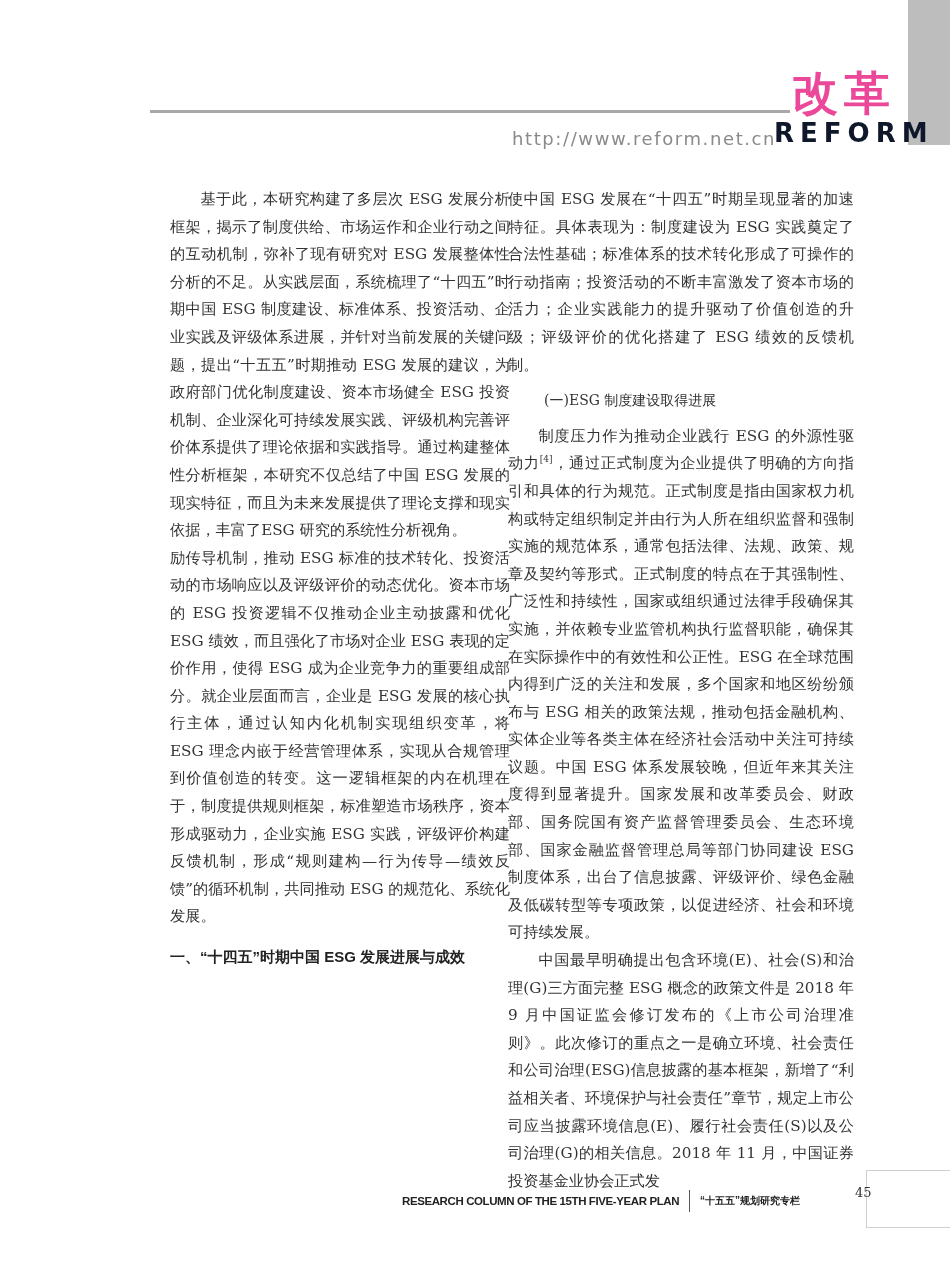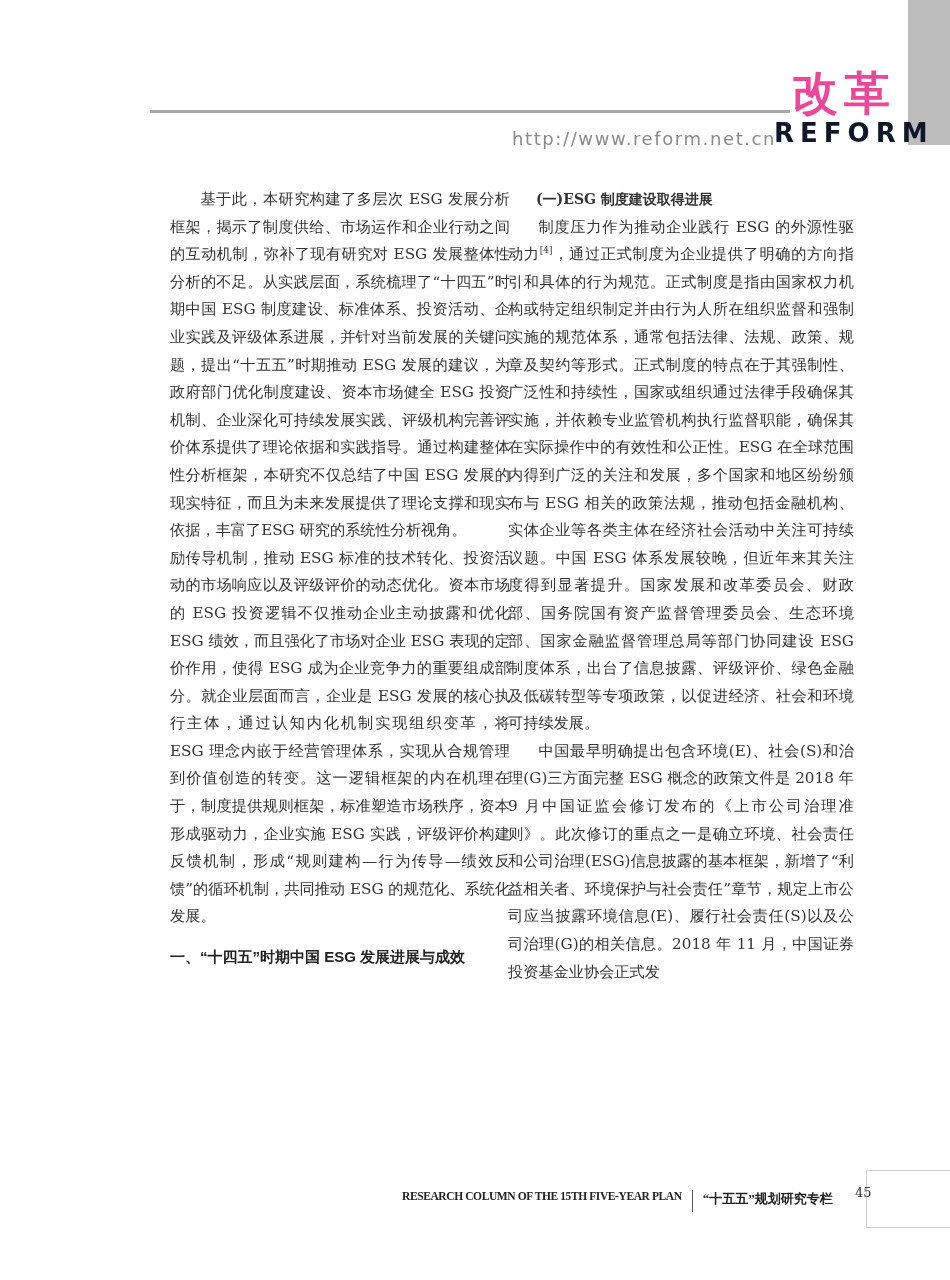--- a/index.html
+++ b/index.html
@@ -37,30 +37,30 @@
   }
   .col-left { left: 170px; }
   .col-right { left: 508px; width: 346px; }
   .para { margin: 0; }
   .indent { text-indent: 2em; }
   .heading-1 {
     font-family: Liberation Sans, sans-serif; font-weight: bold; font-size: 15px;
     margin: 12px 0 12px 0; color: #222;
   }
   .heading-2 {
-    text-indent: 2em; font-size: 14px; font-weight: bold; color: #333; margin: 0;
+    text-indent: 2em; font-size: 14px; font-weight: normal; color: #333; margin: 8px;
   }
   sup { font-size: 9px; line-height: 0; }
   .footer {
-    position: absolute; left: 402px; top: 1190px; display: flex; align-items: flex-start;
-    font-family: Liberation Serif, serif;
+    position: absolute; left: 402px; top: 1190px; display: flex; align-items: center;
+    font-family: Liberation Sans, sans-serif;
   }
   .footer-en { font-size: 11.5px; font-weight: bold; color: #222; letter-spacing: -0.4px; }
   .footer-sep { width: 1px; height: 22px; background: #555; margin: 0 10px; }
-  .footer-cn { font-size: 13px; font-weight: bold; color: #222; }
+  .footer-cn { font-size: 10px; font-weight: bold; color: #222; }
   .page-num {
     position: absolute; left: 855px; top: 1185px; font-size: 13px; color: #333;
     font-family: "DejaVu Serif", serif;
   }
   .page-box {
     position: absolute; left: 866px; top: 1170px; width: 84px; height: 56px;
     border-left: 1px solid #cfcfcf; border-top: 1px solid #cfcfcf; border-bottom: 1px solid #cfcfcf;
   }
 </style>
 </head>
@@ -73,20 +73,21 @@
 <div class="header-cn">改革</div>
 <div class="header-en">REFORM</div>
 
 <div class="col col-left">
   <p class="para indent">基于此，本研究构建了多层次 ESG 发展分析框架，揭示了制度供给、市场运作和企业行动之间的互动机制，弥补了现有研究对 ESG 发展整体性分析的不足。从实践层面，系统梳理了“十四五”时期中国 ESG 制度建设、标准体系、投资活动、企业实践及评级体系进展，并针对当前发展的关键问题，提出“十五五”时期推动 ESG 发展的建议，为政府部门优化制度建设、资本市场健全 ESG 投资机制、企业深化可持续发展实践、评级机构完善评价体系提供了理论依据和实践指导。通过构建整体性分析框架，本研究不仅总结了中国 ESG 发展的现实特征，而且为未来发展提供了理论支撑和现实依据，丰富了ESG 研究的系统性分析视角。</p>
   <p class="para">励传导机制，推动 ESG 标准的技术转化、投资活动的市场响应以及评级评价的动态优化。资本市场的 ESG 投资逻辑不仅推动企业主动披露和优化 ESG 绩效，而且强化了市场对企业 ESG 表现的定价作用，使得 ESG 成为企业竞争力的重要组成部分。就企业层面而言，企业是 ESG 发展的核心执行主体，通过认知内化机制实现组织变革，将 ESG 理念内嵌于经营管理体系，实现从合规管理到价值创造的转变。这一逻辑框架的内在机理在于，制度提供规则框架，标准塑造市场秩序，资本形成驱动力，企业实施 ESG 实践，评级评价构建反馈机制，形成“规则建构—行为传导—绩效反馈”的循环机制，共同推动 ESG 的规范化、系统化发展。</p>
   <div class="heading-1">一、“十四五”时期中国 ESG 发展进展与成效</div>
 </div>
 
 <div class="col col-right">
+  <p class="para">使中国 ESG 发展在“十四五”时期呈现显著的加速特征。具体表现为：制度建设为 ESG 实践奠定了合法性基础；标准体系的技术转化形成了可操作的行动指南；投资活动的不断丰富激发了资本市场的活力；企业实践能力的提升驱动了价值创造的升级；评级评价的优化搭建了 ESG 绩效的反馈机制。</p>
   <div class="heading-2">(一)ESG 制度建设取得进展</div>
   <p class="para indent"><span>制度压力作为推动企业践行 ESG 的外源性驱动力</span><sup>[4]</sup><span>，通过正式制度为企业提供了明确的方向指引和具体的行为规范。正式制度是指由国家权力机构或特定组织制定并由行为人所在组织监督和强制实施的规范体系，通常包括法律、法规、政策、规章及契约等形式。正式制度的特点在于其强制性、广泛性和持续性，国家或组织通过法律手段确保其实施，并依赖专业监管机构执行监督职能，确保其在实际操作中的有效性和公正性。ESG 在全球范围内得到广泛的关注和发展，多个国家和地区纷纷颁布与 ESG 相关的政策法规，推动包括金融机构、实体企业等各类主体在经济社会活动中关注可持续议题。中国 ESG 体系发展较晚，但近年来其关注度得到显著提升。国家发展和改革委员会、财政部、国务院国有资产监督管理委员会、生态环境部、国家金融监督管理总局等部门协同建设 ESG 制度体系，出台了信息披露、评级评价、绿色金融及低碳转型等专项政策，以促进经济、社会和环境可持续发展。</span></p>
   <p class="para indent">中国最早明确提出包含环境(E)、社会(S)和治理(G)三方面完整 ESG 概念的政策文件是 2018 年 9 月中国证监会修订发布的《上市公司治理准则》。此次修订的重点之一是确立环境、社会责任和公司治理(ESG)信息披露的基本框架，新增了“利益相关者、环境保护与社会责任”章节，规定上市公司应当披露环境信息(E)、履行社会责任(S)以及公司治理(G)的相关信息。2018 年 11 月，中国证券投资基金业协会正式发</p>
 </div>
 
 <div class="footer">
   <span class="footer-en">RESEARCH COLUMN OF THE 15TH FIVE-YEAR PLAN</span>
   <span class="footer-sep"></span>
   <span class="footer-cn">“十五五”规划研究专栏</span>
 </div>

